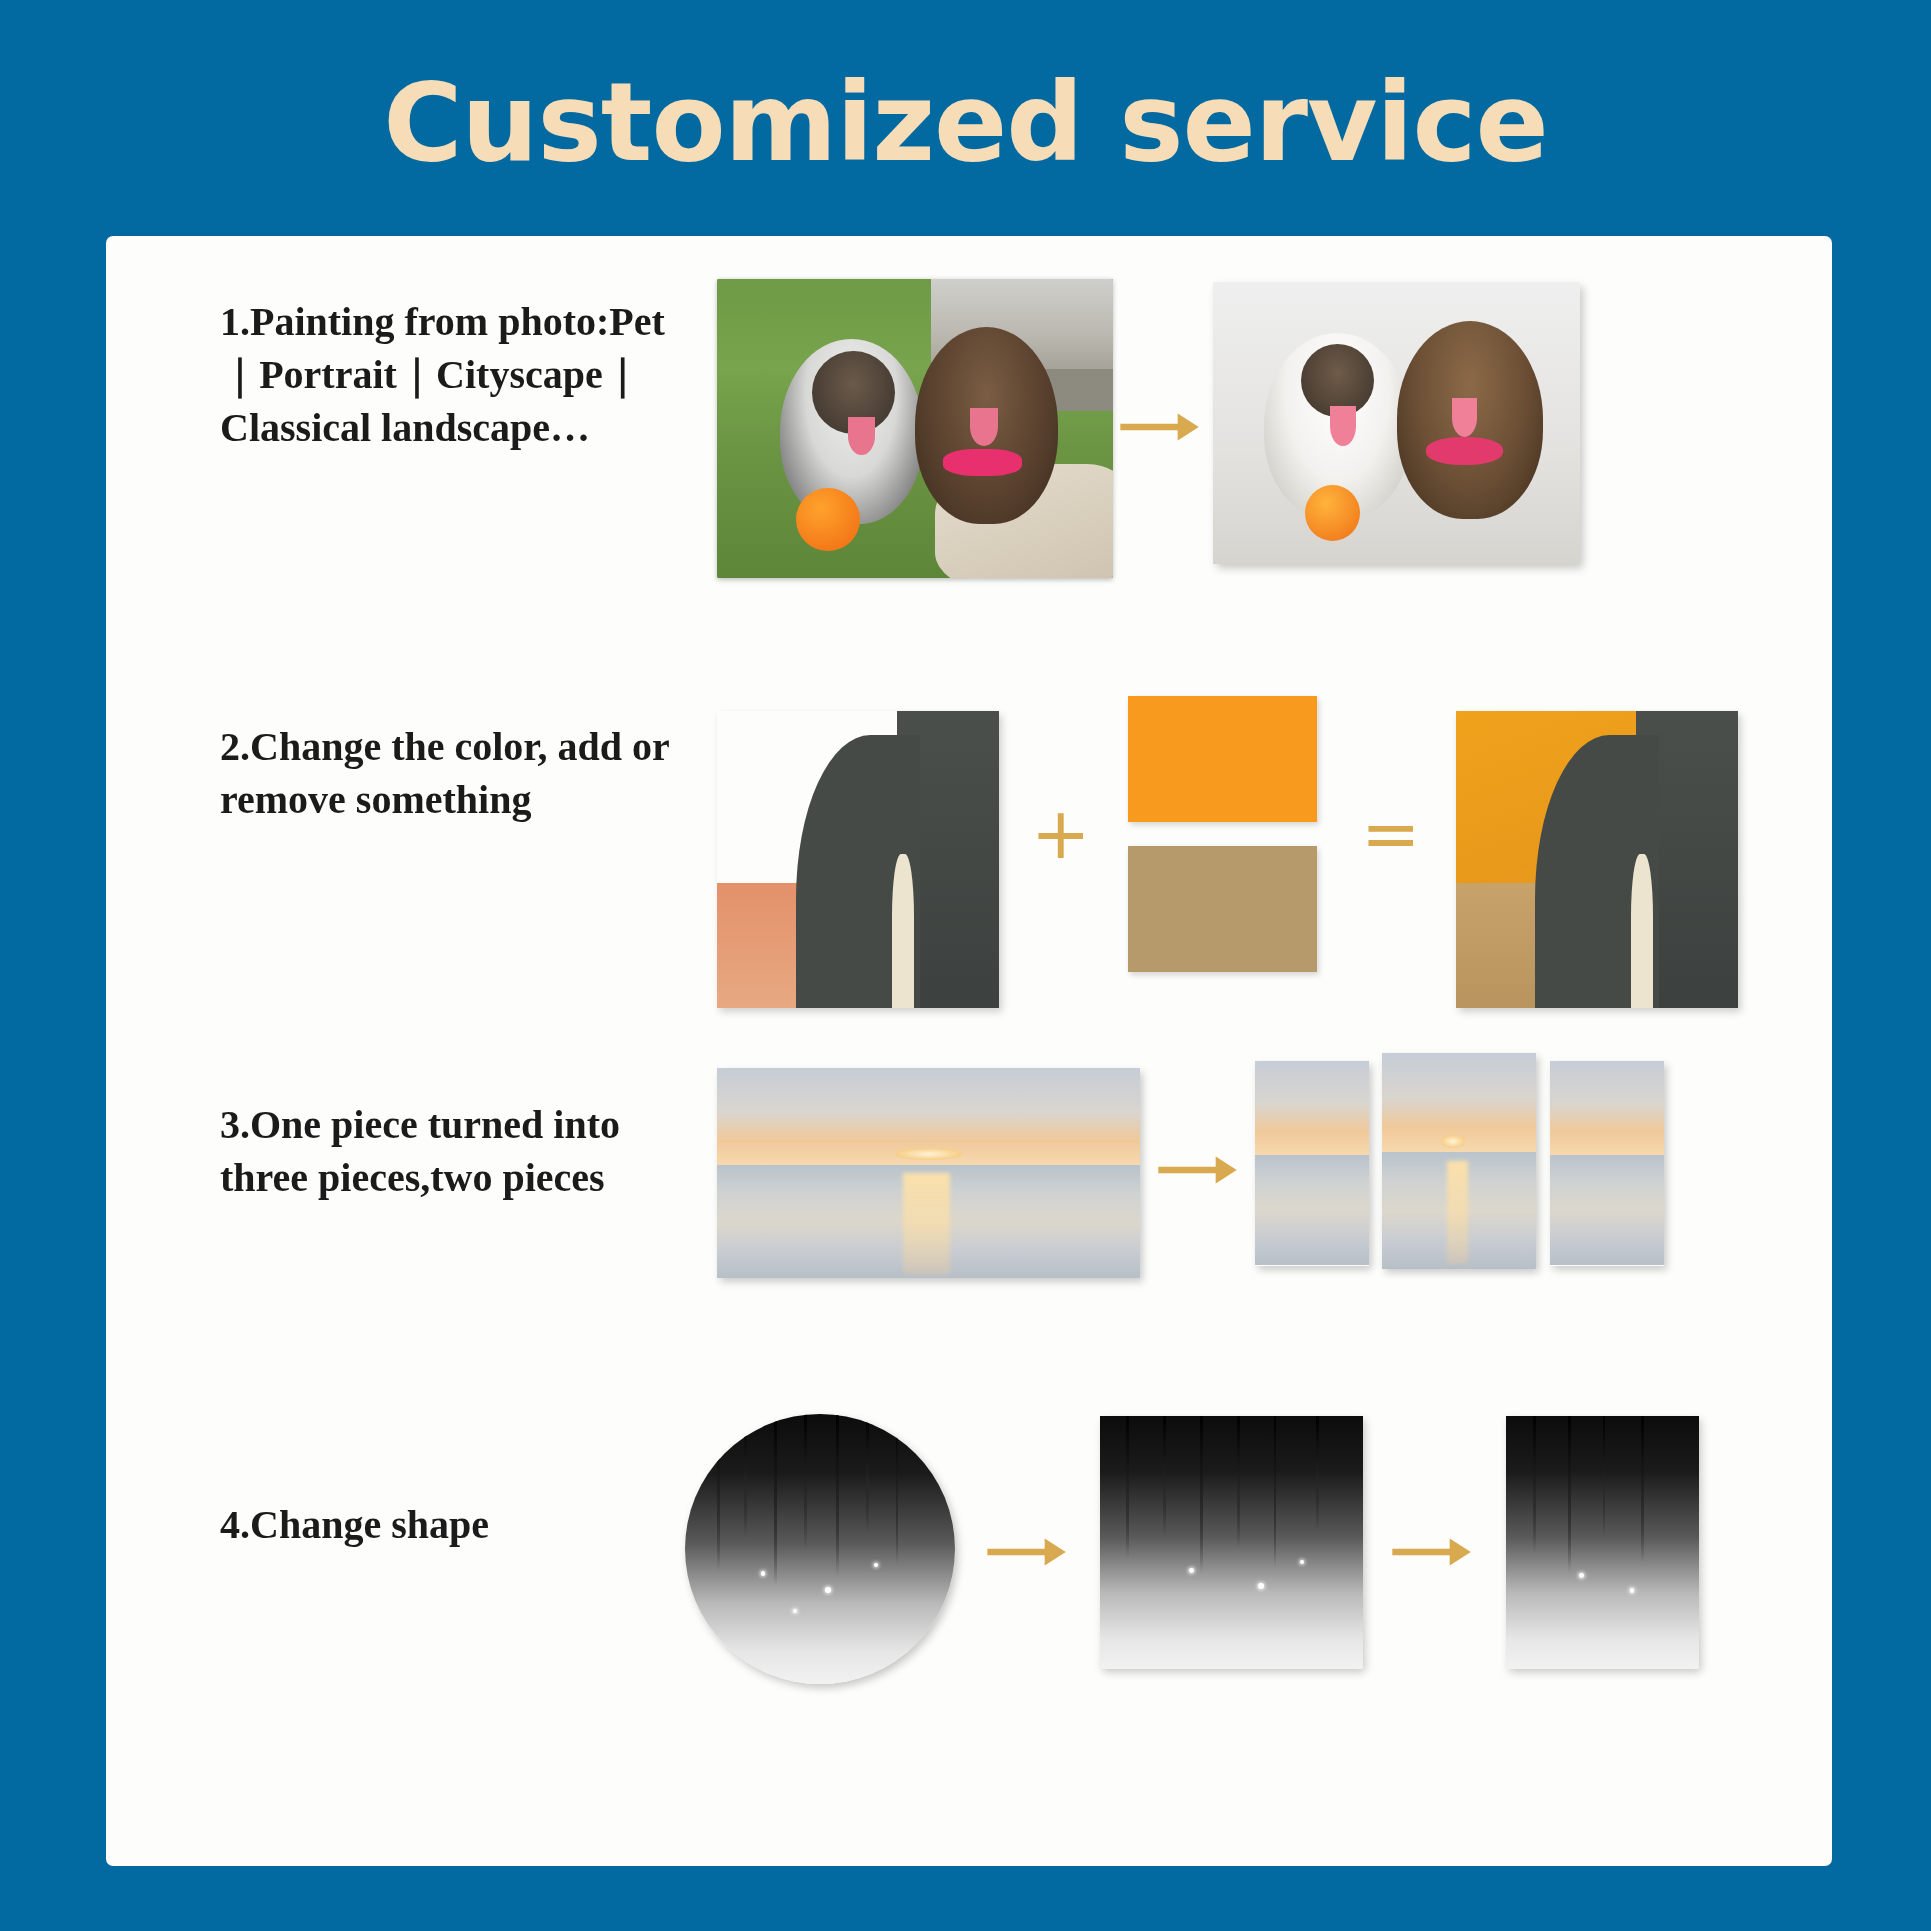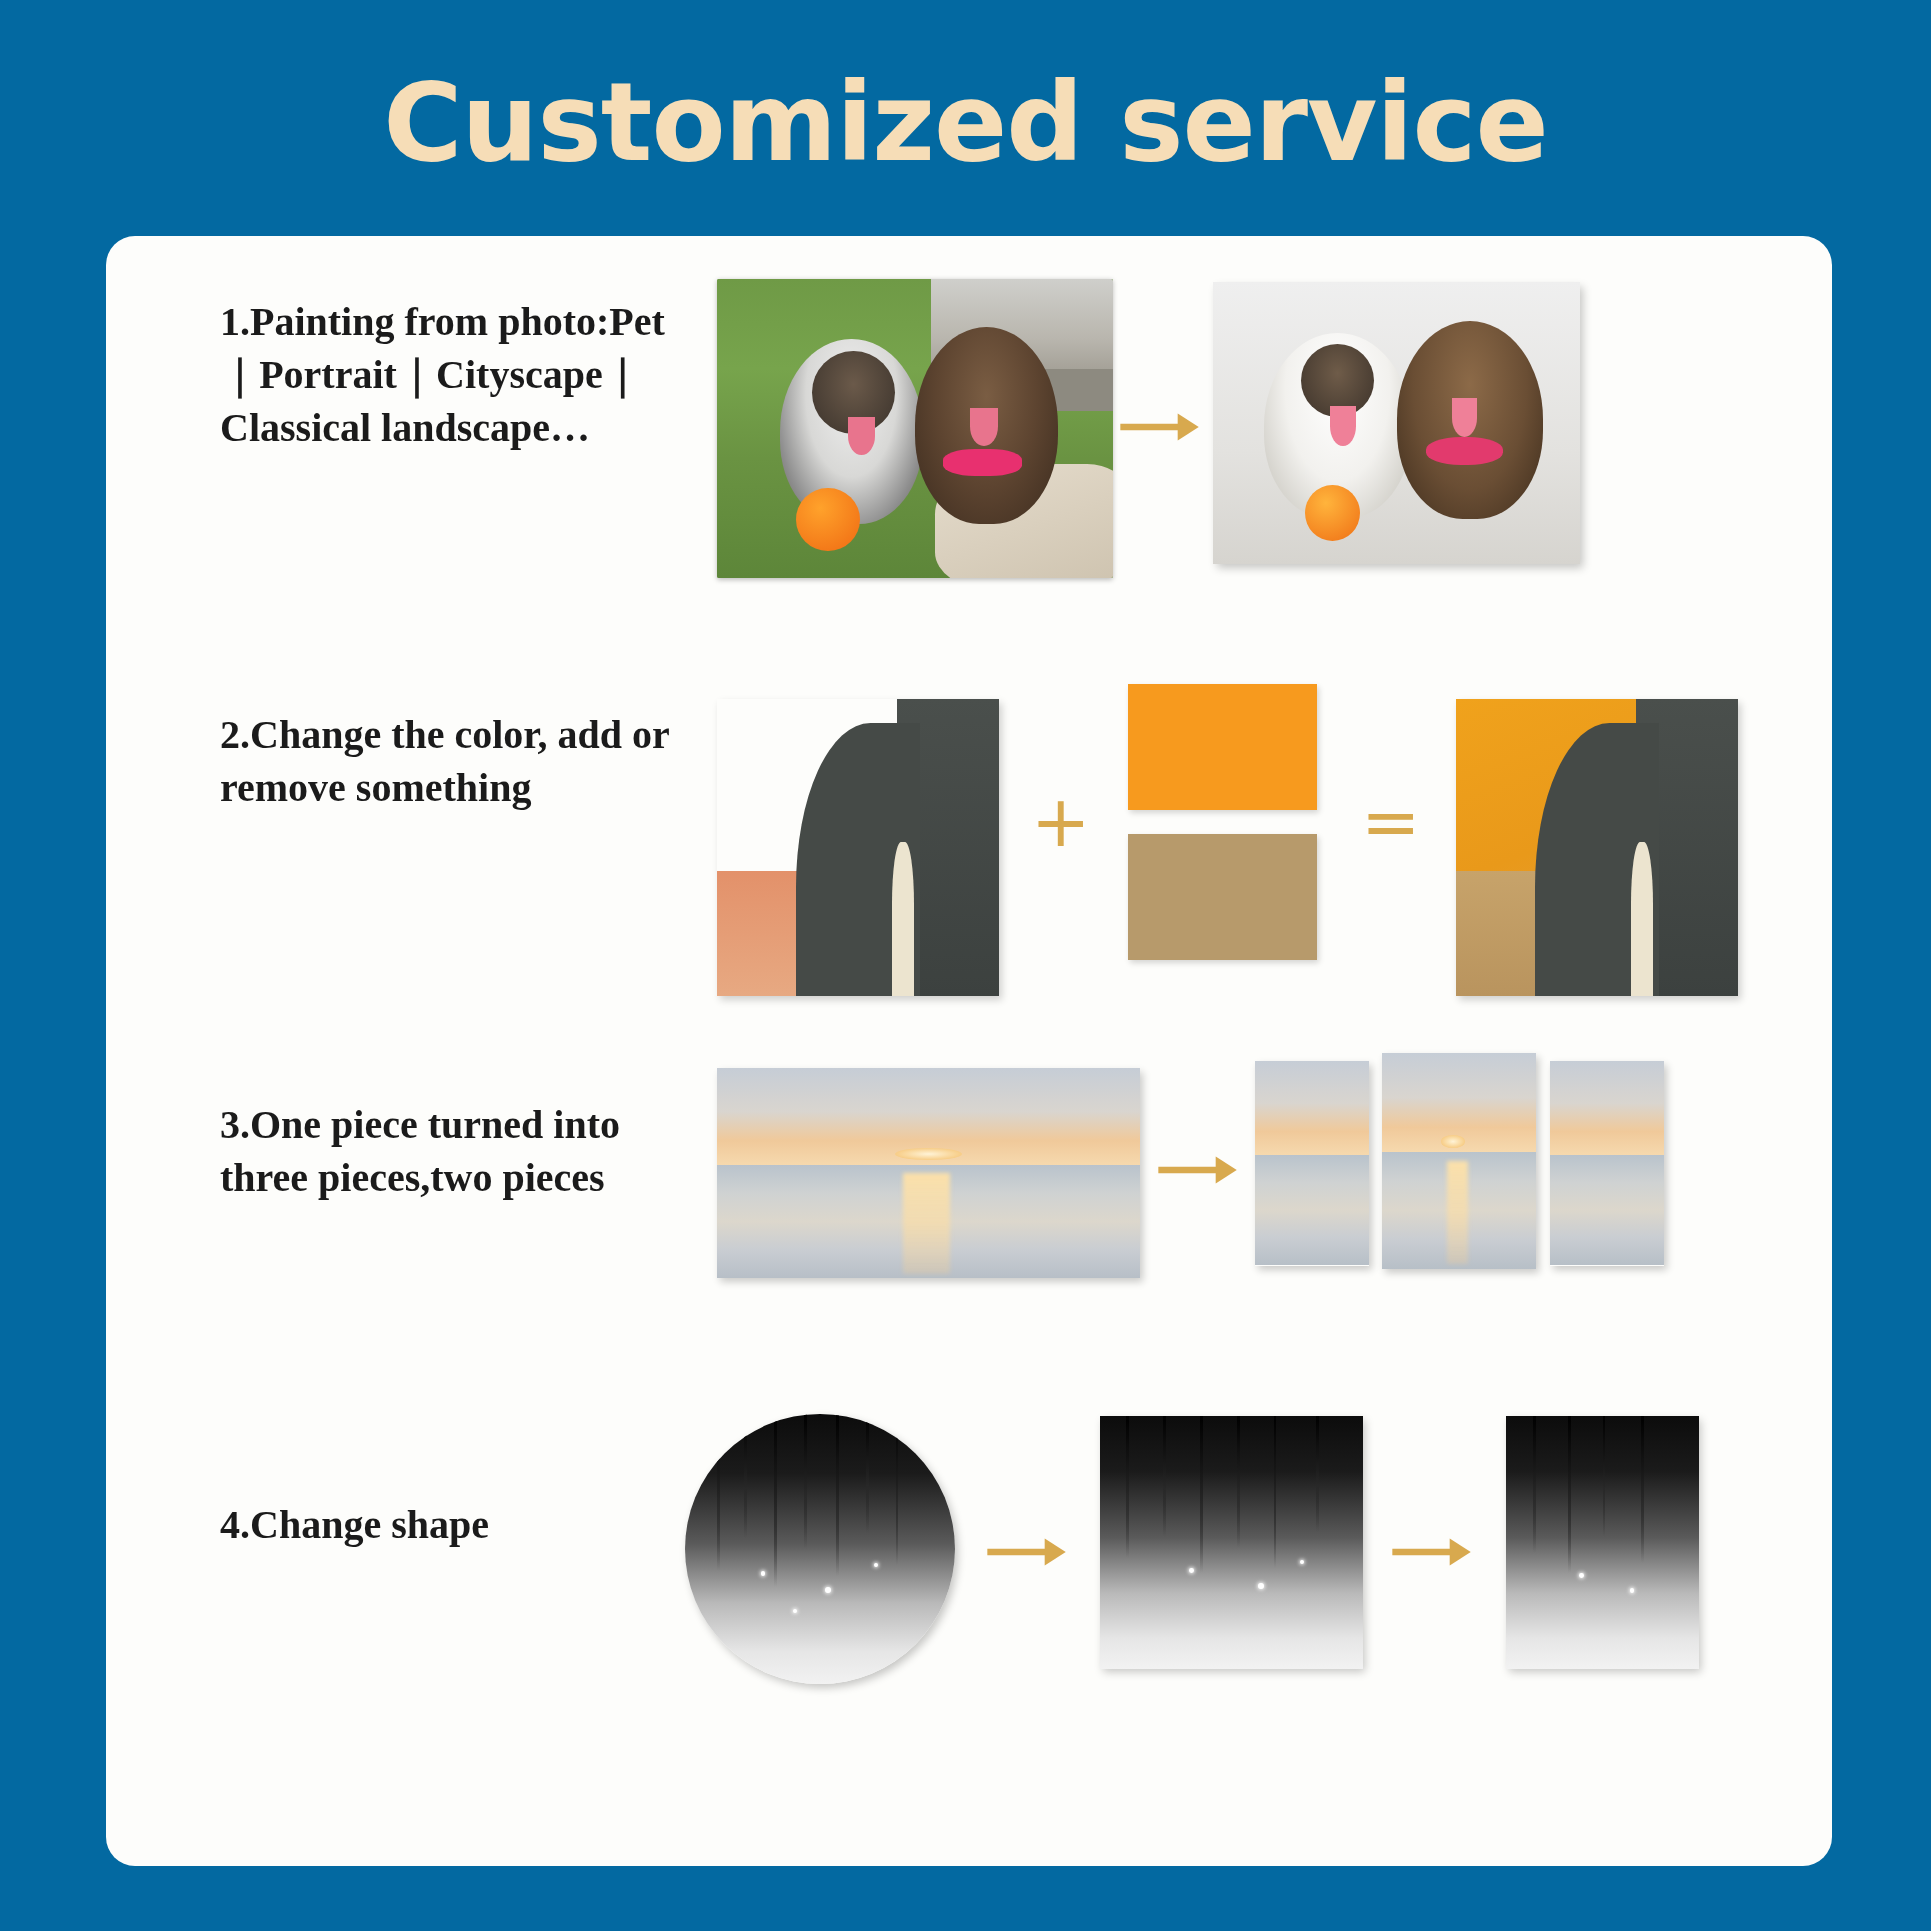--- a/index.html
+++ b/index.html
@@ -33,21 +33,21 @@
     letter-spacing: -1px;
     color: #f6ddb7;
   }
   .card {
     position: absolute;
     left: 106px;
     top: 236px;
     width: 1726px;
     height: 1630px;
     background: #fdfdfb;
-    border-radius: 29px;
+    border-radius: 7px;
   }
 
   
   .row {
     position: absolute;
     left: 0;
     width: 1719px;
   }
   .caption {
     position: absolute;
@@ -284,21 +284,21 @@
         <div class="pdogL"></div>
         <div class="pdogL-face"></div>
         <div class="pdogR"></div>
         <div class="ptong1"></div>
         <div class="ptong2"></div>
         <div class="pcollar"></div>
         <div class="pball"></div>
       </div>
     </div>
 
-    <div class="row" style="top:436px;height:386px;text-decoration:underline;">
+    <div class="row" style="top:448px;height:386px;text-decoration:underline;">
       <div class="caption" style="top:37px;">2.Change the color, add or remove something</div>
 
       <div class="r2-a" style="top:27px;">
         <div style="position:absolute;left:0;top:0;width:100%;height:100%;background:linear-gradient(160deg,#e0794f 0%, #d8apx 0%, #d97f52 40%, #e09163 100%);"></div>
         <div style="position:absolute;left:0;top:58%;width:74%;height:42%;background:linear-gradient(180deg,#e3916a,#e7a982);"></div>
         <div style="position:absolute;right:0;top:0;width:36%;height:100%;background:linear-gradient(180deg,#4a4f4c,#3c413f);"></div>
         <div style="position:absolute;right:28%;top:8%;width:44%;height:92%;background:#454a47;border-radius:60% 0 0 0;"></div>
         <div style="position:absolute;right:30%;top:48%;width:8%;height:52%;background:#ece4cf;border-radius:40% 40% 0 0;"></div>
       </div>
 

